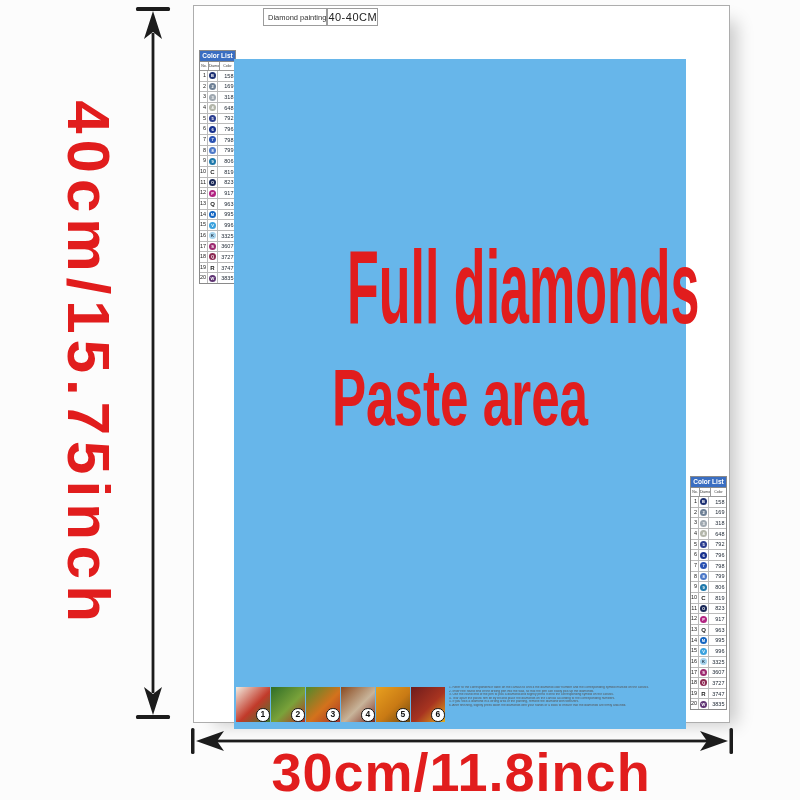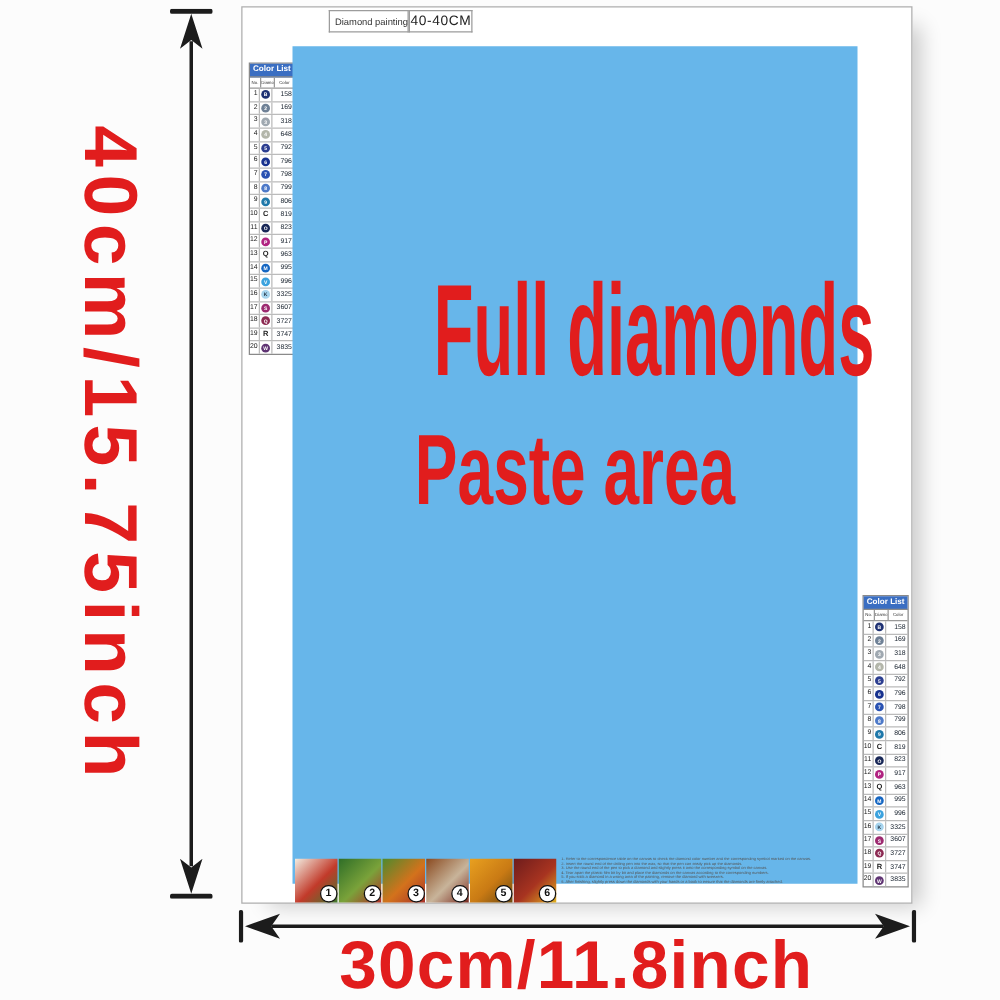--- a/index.html
+++ b/index.html
@@ -49,21 +49,21 @@
     padding-right:1px;color:#222;border-right:0.5px solid #bbb;box-sizing:border-box;}
   .cl-sym{width:10px;height:100%;display:flex;justify-content:center;align-items:center;
     border-right:0.5px solid #bbb;box-sizing:border-box;}
   .cl-dot{width:7px;height:7px;border-radius:50%;color:#fff;font-size:4px;line-height:7px;
     text-align:center;font-weight:bold;}
   .cl-dot.nodot{background:none;color:#222;font-size:6px;line-height:8px;}
   .cl-dot.dark{color:#234;}
   .cl-code{flex:1;font-size:5.5px;text-align:right;padding-right:1.5px;color:#1a2430;}
 
   
-  .paste-area{position:absolute;left:40px;top:31px;width:452px;height:670px;
+  .paste-area{position:absolute;left:40px;top:53px;width:452px;height:670px;
     background:var(--paste-area-bg,#67b6ea);}
   .pa-line{position:absolute;width:100%;text-align:center;color:var(--accent-red,#e11d1d);
     font-weight:bold;line-height:1;white-space:nowrap;}
   .pa-line1{top:176px;font-size:104px;transform:scaleX(0.5);}
   .pa-line2{top:299px;font-size:80px;transform:scaleX(0.64);}
 
   
   .thumbs{position:absolute;left:42px;top:681px;height:35px;display:flex;gap:1px;}
   .thumb{position:relative;width:34px;height:35px;}
   .badge{position:absolute;right:0.5px;bottom:0.5px;width:13.5px;height:13.5px;

